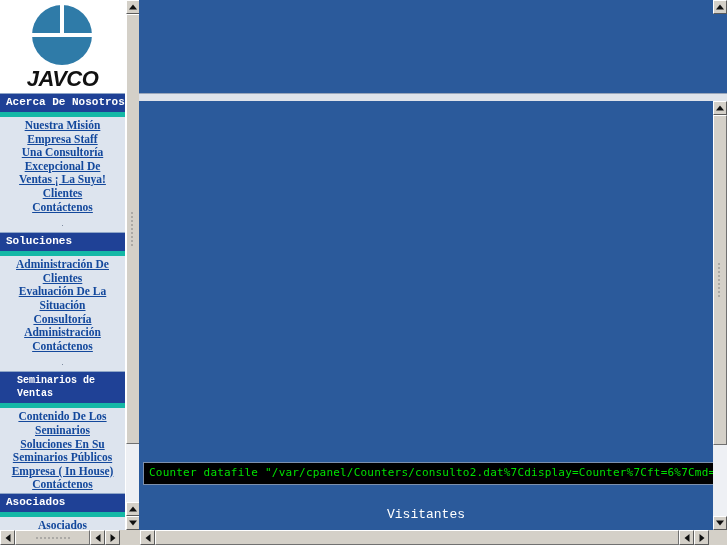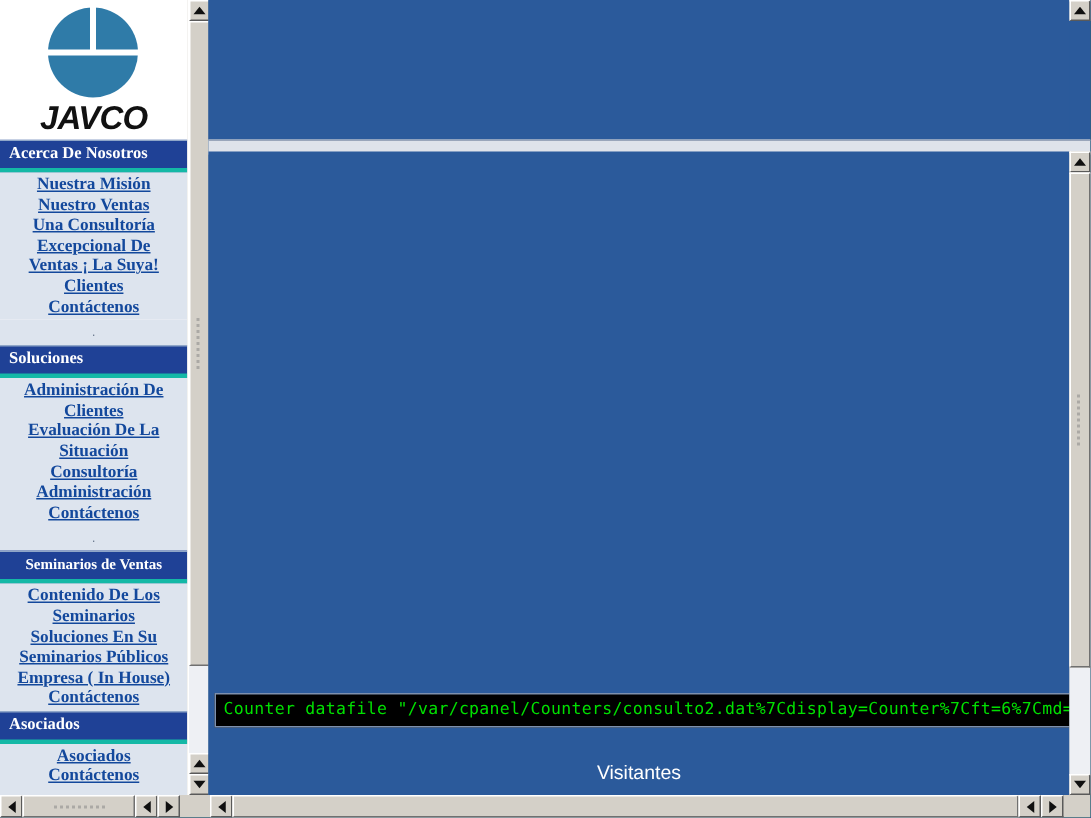--- a/index.html
+++ b/index.html
@@ -67,22 +67,22 @@
   }
 
   .nav-header {
     background: #1f4196;
     color: #ffffff;
     font-size: 11px;
     font-weight: bold;
     padding: 2px 0 3px 6px;
     line-height: 13px;
     border-top: 1px solid #8fa6c8;
-    border-bottom: 3px solid #14b8a6;
-    font-family: Liberation Serif, serif;
+    border-bottom: 5px solid #14b8a6;
+    font-family: Liberation Mono, monospace;
   }
   .nav-header.small { font-size: 10px; padding-left: 17px; }
 
   .nav-links {
     background: #dde4ee;
     padding: 2px 2px 1px 2px;
     text-align: center;
   }
   .nav-links a {
     display: block;
@@ -176,21 +176,21 @@
     white-space: nowrap;
   }
   #visitantes {
     position: absolute;
     left: 0;
     bottom: 8px;
     width: 574px;
     text-align: center;
     color: #ffffff;
     font-size: 13px;
-    font-family: Liberation Sans, sans-serif;
+    font-family: Liberation Mono, monospace;
   }
 
   
   #main-vscroll {
     position: absolute;
     left: 574px; top: 101px;
     width: 14px;
     height: 429px;
     background: #d4d0c8;
   }
@@ -274,21 +274,21 @@
           <rect x="33" y="0" width="4" height="31" fill="#ffffff"></rect>
           <rect x="5" y="29" width="60" height="4" fill="#ffffff"></rect>
         </svg>
         <div class="logo-word">JAVCO</div>
       </div>
 
       <div id="nav-root">
           <div class="nav-header">Acerca De Nosotros</div>
           <div class="nav-links">
             <a href="#">Nuestra Misión</a>
-            <a href="#">Nuestro Ventas</a>
+            <a href="#">Empresa Staff</a>
             <a href="#">Una Consultoría</a>
             <a href="#">Excepcional De</a>
             <a href="#">Ventas ¡ La Suya!</a>
             <a href="#">Clientes</a>
             <a href="#">Contáctenos</a>
           </div>
           <div class="nav-spacer">.</div>
           <div class="nav-header">Soluciones</div>
           <div class="nav-links">
             <a href="#">Administración De</a>

